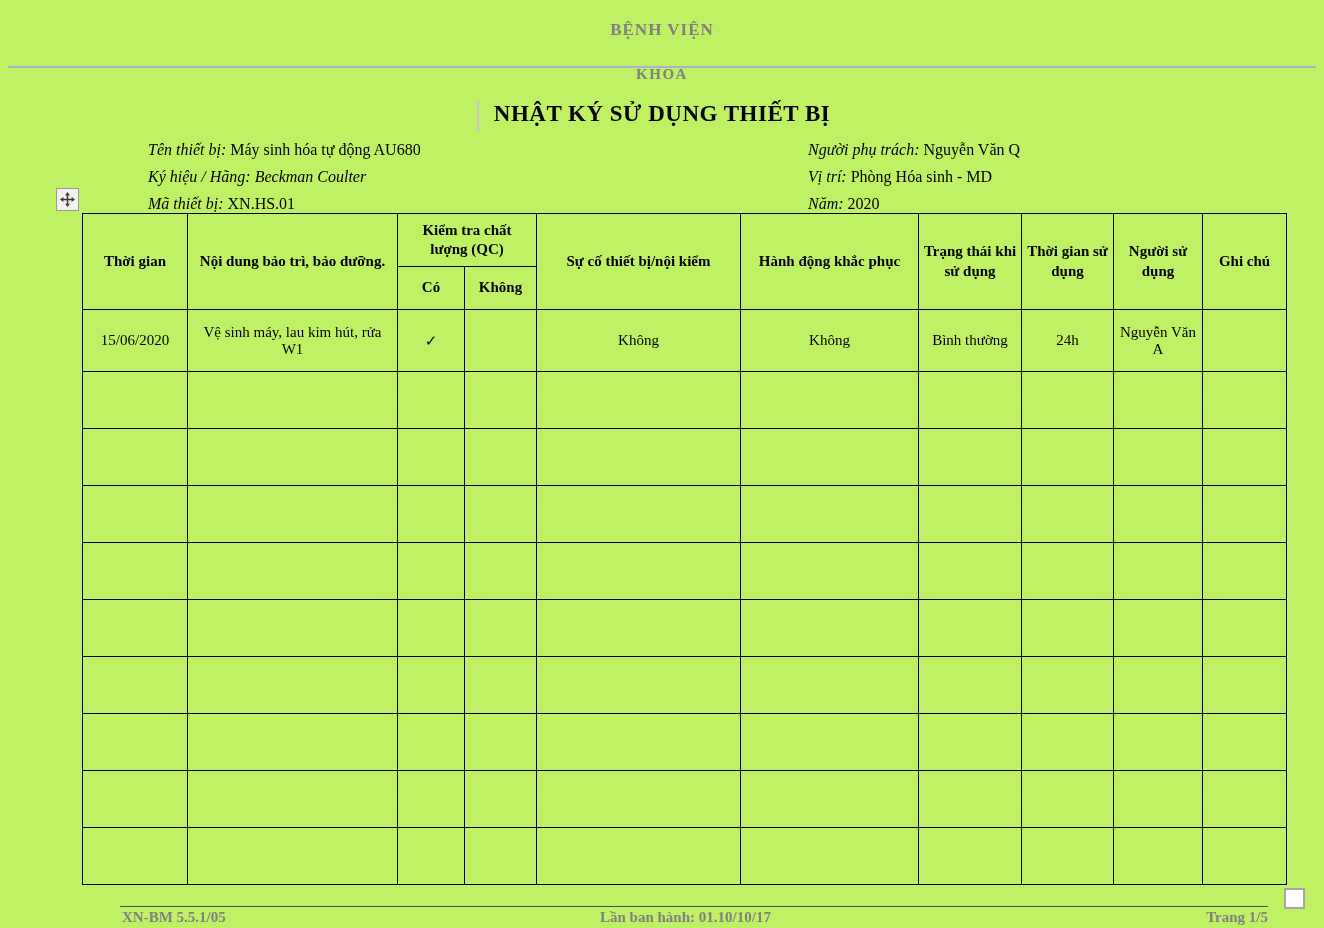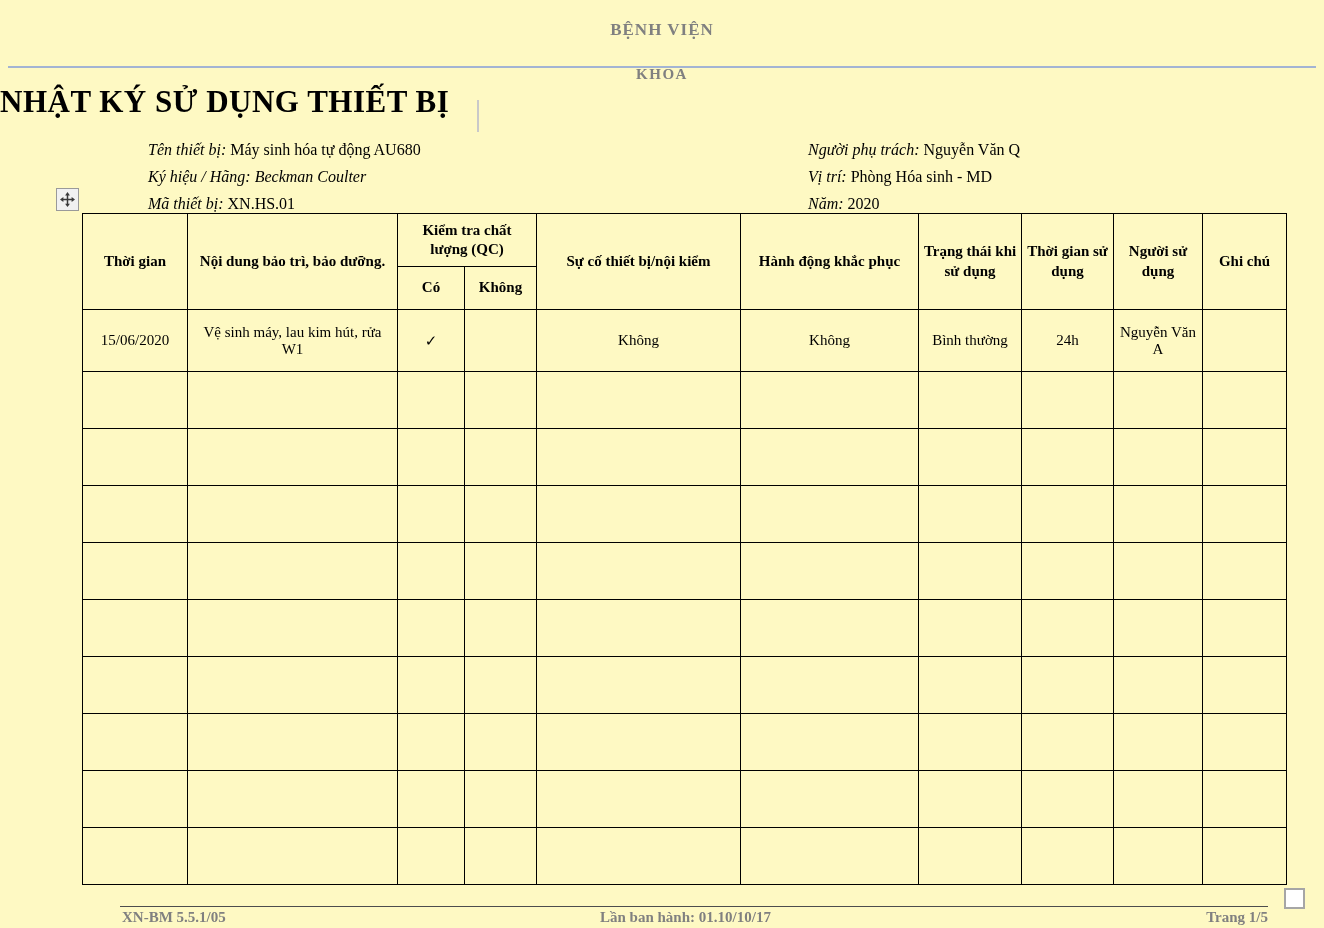--- a/index.html
+++ b/index.html
@@ -1,21 +1,21 @@
 <!DOCTYPE html>
 <html><head>
 <meta charset="utf-8">
 <style>
   * { margin: 0; padding: 0; box-sizing: border-box; }
   html, body { background: #ffffff; }
   .page {
     position: relative;
     width: 1324px;
     height: 928px;
-    background: #fef9c3;
+    background: #bef264;
     font-family: "Liberation Serif", "DejaVu Serif", serif;
     color: #000;
     overflow: hidden;
   }
   
   .hdr-hospital {
     position: absolute; top: 20px; left: 0; width: 100%;
     text-align: center; color: #808080; font-size: 17px;
     letter-spacing: 1px; font-weight: 600;
   }
@@ -23,22 +23,22 @@
     position: absolute; top: 44px; left: 0; width: 100%;
     text-align: center; color: #808080; font-size: 15px;
     font-weight: bold; letter-spacing: 1.5px; margin-top: 22px;
   }
   .hdr-rule {
     position: absolute; top: 66px; left: 8px; width: 1308px;
     border-top: 2px solid #a3b4d3;
   }
   
   .doc-title {
-    position: absolute; top: 84px; left: 0; width: 100%;
-    text-align: left; font-size: 31px; font-weight: bold;
+    position: absolute; top: 101px; left: 0; width: 100%;
+    text-align: center; font-size: 23px; font-weight: bold;
     letter-spacing: 0.5px;
   }
   .caret {
     position: absolute; left: 477px; top: 100px; width: 2px; height: 32px;
     background: #c9c9c9;
   }
   
   .info-line { position: absolute; font-size: 16px; white-space: nowrap; height: 27px; line-height: 27px; }
   .info-label { font-style: italic; margin-left: 8px; }
   .val-italic { font-style: italic; }

